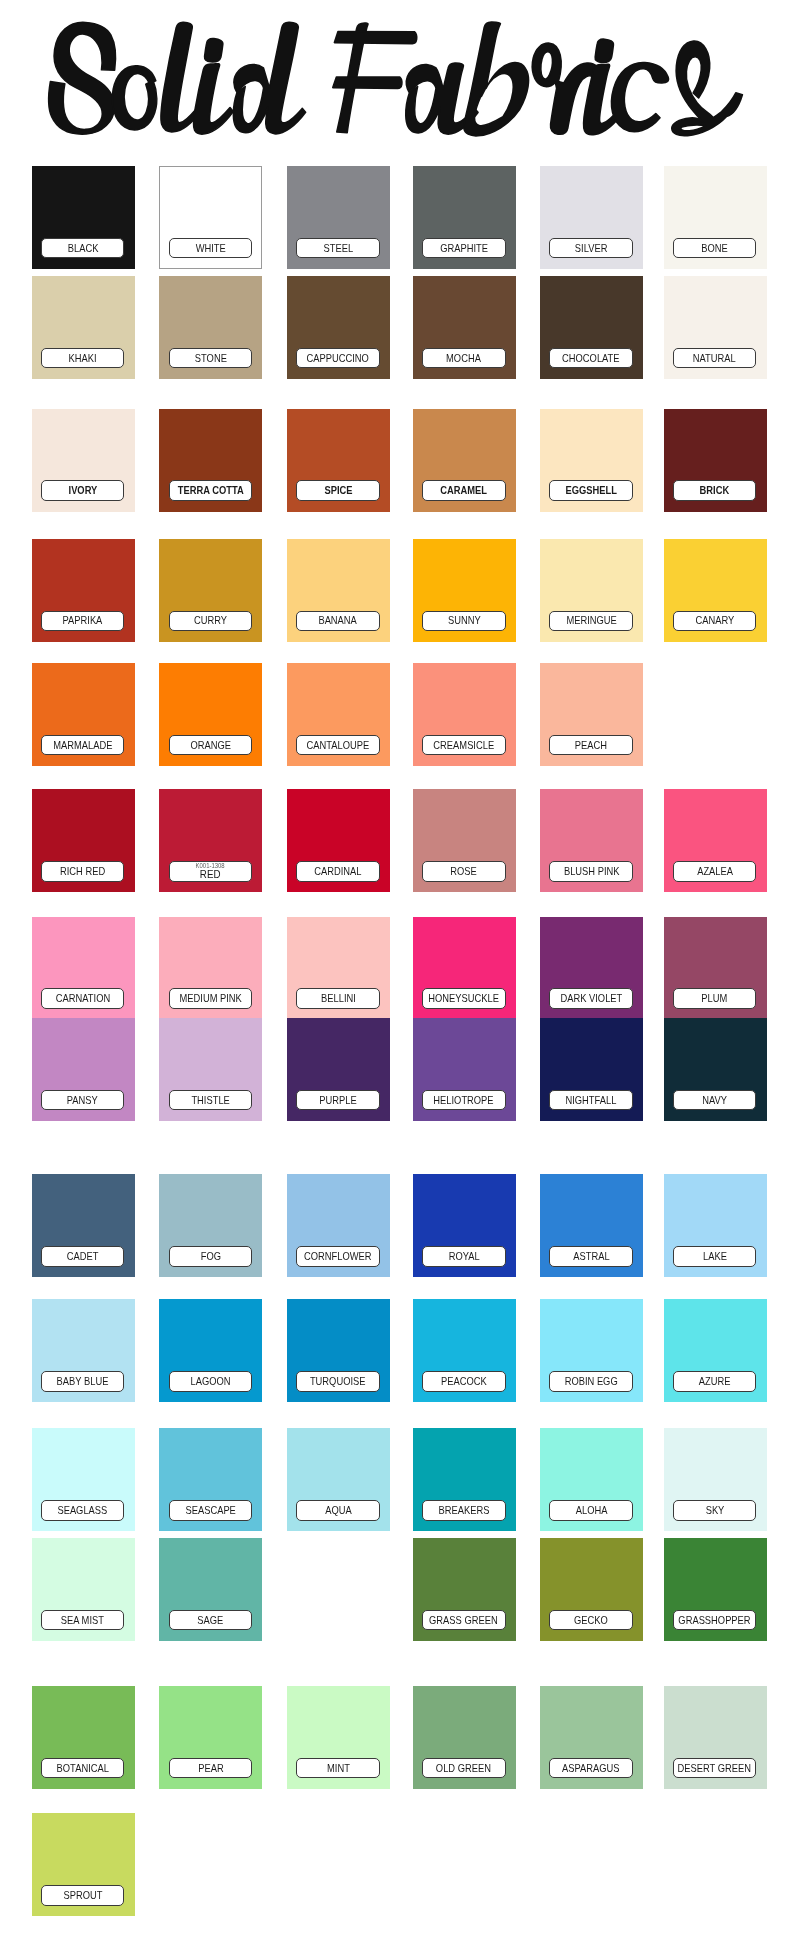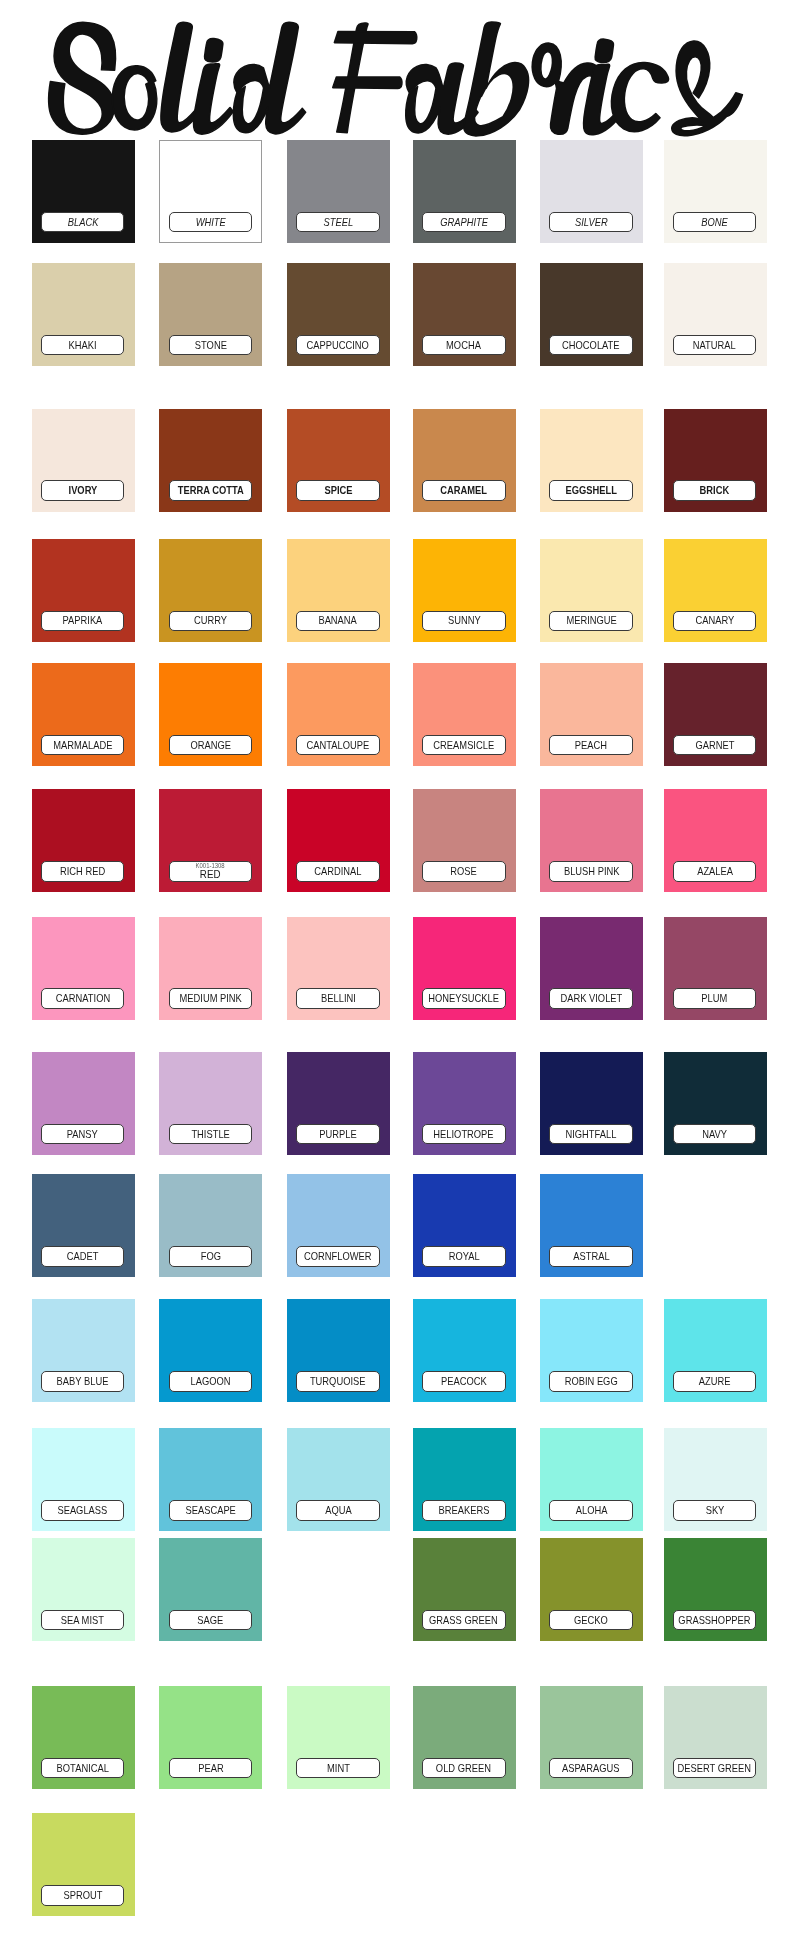--- a/index.html
+++ b/index.html
@@ -57,21 +57,21 @@
 
 <path d="M 604.6 39.2 C 600.4 38.8 597.8 40.4 597.2 44 C 596.4 48 595.6 53.8 595.2 57 C 594.8 60.2 597 62 601.2 62.4 C 606.2 62.8 610.4 61.4 611.4 57.8 C 612.2 54.6 613 48.2 613.4 44.8 C 613.8 41.4 610 39.8 604.6 39.2 Z"></path>
 
 <path d="M 645 62.6 C 630 61.6 618.4 71.8 613.6 88.4 C 608.6 105.8 612.6 122.2 623.6 128.8 C 634.8 135.4 649.6 130.4 660 117.8 L 655.8 113.6 C 647.4 121.6 638 124.2 631.8 119.6 C 624.8 114.4 622.6 101.4 625.6 88.6 C 628.6 75.8 635.8 68 644 68.8 C 648 69.2 651 72.4 652.8 78.4 C 653.8 81.6 656.8 83.2 662 83 C 667.4 82.8 669.6 80.8 668 76.8 C 664.2 67.4 655.8 63.4 645 62.6 Z"></path>
 
 <path d="M 693.6 41 C 684.6 41.6 677.8 50.8 676.4 65.6 C 675 80 679.8 93.4 689.2 106 C 694.6 113.2 700.6 119.4 705 124.6 C 700.2 117.8 695 117.4 690 118 C 678.6 119.2 671.4 123.4 671.8 128.8 C 672.2 133.8 678.2 136.4 687.6 135.6 C 700.6 134.4 716.4 127.4 726.6 116.4 C 734.2 114.4 739.6 104 742.4 94.8 L 735.8 92.8 C 732.8 98.6 727.8 105.4 721.6 111.6 C 719 113.6 716.2 115.8 713.2 117.6 C 709.2 112.4 703 110.8 697.2 103 C 689.6 92.8 685.4 82 686.4 71.4 C 687.2 62.2 691 56.6 695.4 56.8 C 699.6 57 702 62.2 701.2 70 C 700.4 78 697 86.4 693.2 93 L 698.6 98 C 704.4 89.4 708.8 78.6 709.6 68.4 C 710.6 52.6 703.6 40.4 693.6 41 Z M 693.6 125.2 C 697.8 124.8 702 125.2 706 125.8 C 700.2 128.6 694.4 130.4 689.4 130.8 C 683.8 131.2 681 130.2 680.8 128.4 C 680.6 126.6 685.4 125.9 693.6 125.2 Z"></path>
 </g>
   </svg>
 
   <div id="grid">
-      <div class="row" style="top: 140px; font-style: italic;">
+      <div class="row" style="top: 166px;">
         <div class="sw c0">
           <div class="chip" style="background: rgb(21, 21, 21);"></div>
           <div class="lbl">
             <span class="nm">BLACK</span>
           </div>
         </div>
         <div class="sw c1 white">
           <div class="chip" style="background: rgb(255, 255, 255);"></div>
           <div class="lbl">
             <span class="nm">WHITE</span>
@@ -95,21 +95,21 @@
             <span class="nm">SILVER</span>
           </div>
         </div>
         <div class="sw c5">
           <div class="chip" style="background: rgb(246, 244, 237);"></div>
           <div class="lbl">
             <span class="nm">BONE</span>
           </div>
         </div>
       </div>
-      <div class="row" style="top: 263px;">
+      <div class="row" style="top: 276px;">
         <div class="sw c0">
           <div class="chip" style="background: rgb(218, 207, 171);"></div>
           <div class="lbl">
             <span class="nm">KHAKI</span>
           </div>
         </div>
         <div class="sw c1">
           <div class="chip" style="background: rgb(182, 163, 132);"></div>
           <div class="lbl">
             <span class="nm">STONE</span>
@@ -238,26 +238,20 @@
         <div class="sw c3">
           <div class="chip" style="background: rgb(251, 145, 123);"></div>
           <div class="lbl">
             <span class="nm">CREAMSICLE</span>
           </div>
         </div>
         <div class="sw c4">
           <div class="chip" style="background: rgb(250, 183, 156);"></div>
           <div class="lbl">
             <span class="nm">PEACH</span>
-          </div>
-        </div>
-        <div class="sw c5">
-          <div class="chip" style="background: rgb(102, 34, 44);"></div>
-          <div class="lbl">
-            <span class="nm">GARNET</span>
           </div>
         </div>
       </div>
       <div class="row" style="top: 789.3px;">
         <div class="sw c0">
           <div class="chip" style="background: rgb(172, 15, 33);"></div>
           <div class="lbl">
             <span class="nm">RICH RED</span>
           </div>
         </div>
@@ -324,21 +318,21 @@
             <span class="nm">DARK VIOLET</span>
           </div>
         </div>
         <div class="sw c5">
           <div class="chip" style="background: rgb(149, 71, 101);"></div>
           <div class="lbl">
             <span class="nm">PLUM</span>
           </div>
         </div>
       </div>
-      <div class="row" style="top: 1052px;">
+      <div class="row" style="top: 1018px;">
         <div class="sw c0">
           <div class="chip" style="background: rgb(194, 135, 195);"></div>
           <div class="lbl">
             <span class="nm">PANSY</span>
           </div>
         </div>
         <div class="sw c1">
           <div class="chip" style="background: rgb(210, 178, 215);"></div>
           <div class="lbl">
             <span class="nm">THISTLE</span>
@@ -391,20 +385,26 @@
         <div class="sw c3">
           <div class="chip" style="background: rgb(24, 58, 176);"></div>
           <div class="lbl">
             <span class="nm">ROYAL</span>
           </div>
         </div>
         <div class="sw c4">
           <div class="chip" style="background: rgb(44, 129, 213);"></div>
           <div class="lbl">
             <span class="nm">ASTRAL</span>
+          </div>
+        </div>
+        <div class="sw c5">
+          <div class="chip" style="background: rgb(162, 217, 247);"></div>
+          <div class="lbl">
+            <span class="nm">LAKE</span>
           </div>
         </div>
       </div>
       <div class="row" style="top: 1299.4px; border-radius: 17px;">
         <div class="sw c0">
           <div class="chip" style="background: rgb(178, 226, 242);"></div>
           <div class="lbl">
             <span class="nm">BABY BLUE</span>
           </div>
         </div>

